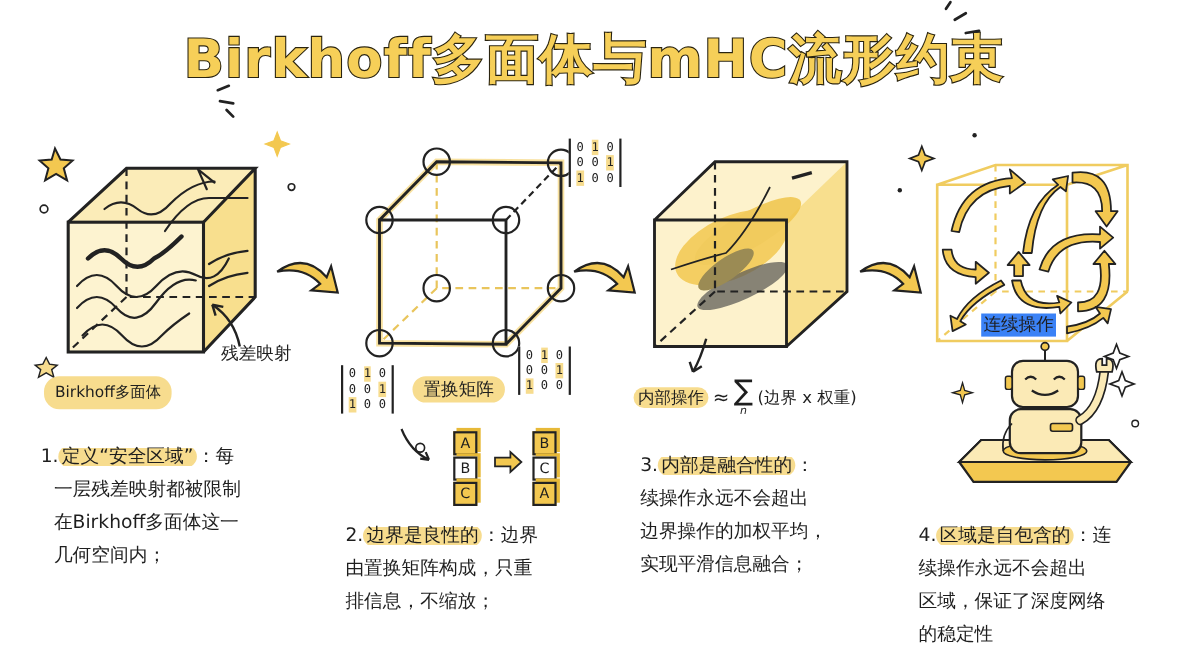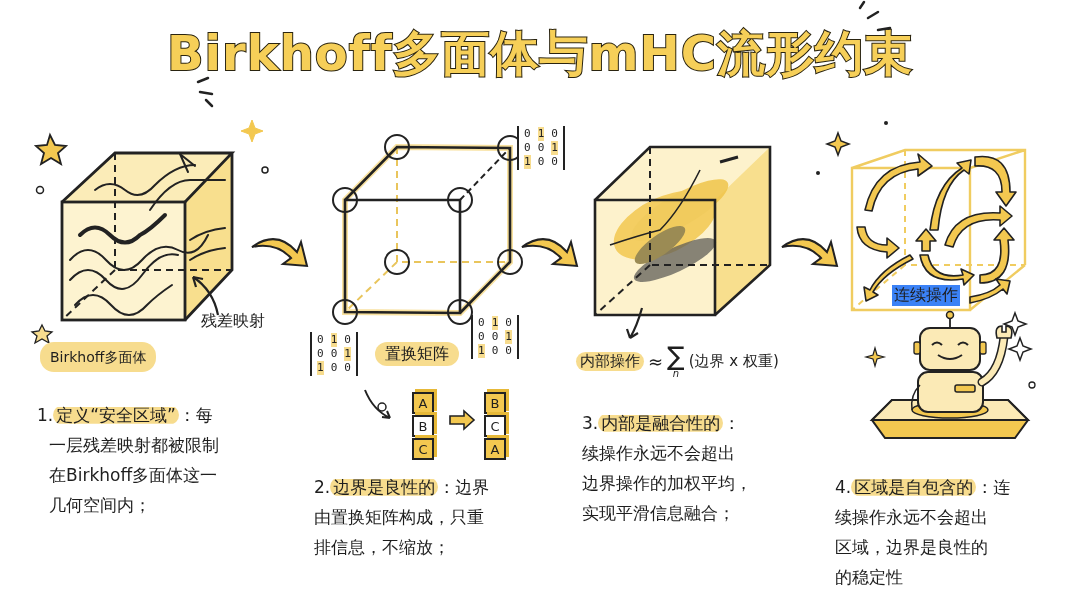--- a/index.html
+++ b/index.html
@@ -284,16 +284,16 @@
     <rect x="130" y="22" width="6" height="12" rx="2" fill="#f3c850" stroke="#222" stroke-width="1.3"></rect>
     <path d="M100 8 L100 -3" stroke="#222" stroke-width="1.8"></path>
     <circle cx="100" cy="-5" r="3.5" fill="#f3c850" stroke="#222" stroke-width="1.5"></circle>
     <path d="M82 25 q5 -5 10 0 M108 25 q5 -5 10 0" stroke="#222" stroke-width="2" fill="none"></path>
     <path d="M88 35 q12 8 24 0" stroke="#222" stroke-width="2" fill="none"></path>
     <path d="M70 65 q-10 10 -8 25" stroke="#222" stroke-width="1.5" fill="none"></path>
   </svg>
   <div class="abs desc" style="left:5px;top:357px;width:240px;">
     <div><span>4.</span><span class="hl">区域是自包含的</span><span>：连</span></div>
     <div>续操作永远不会超出</div>
-    <div>区域，边界是良性的</div>
+    <div>区域，保证了深度网络</div>
     <div>的稳定性</div>
   </div>
 </div>
 
 </body></html>

